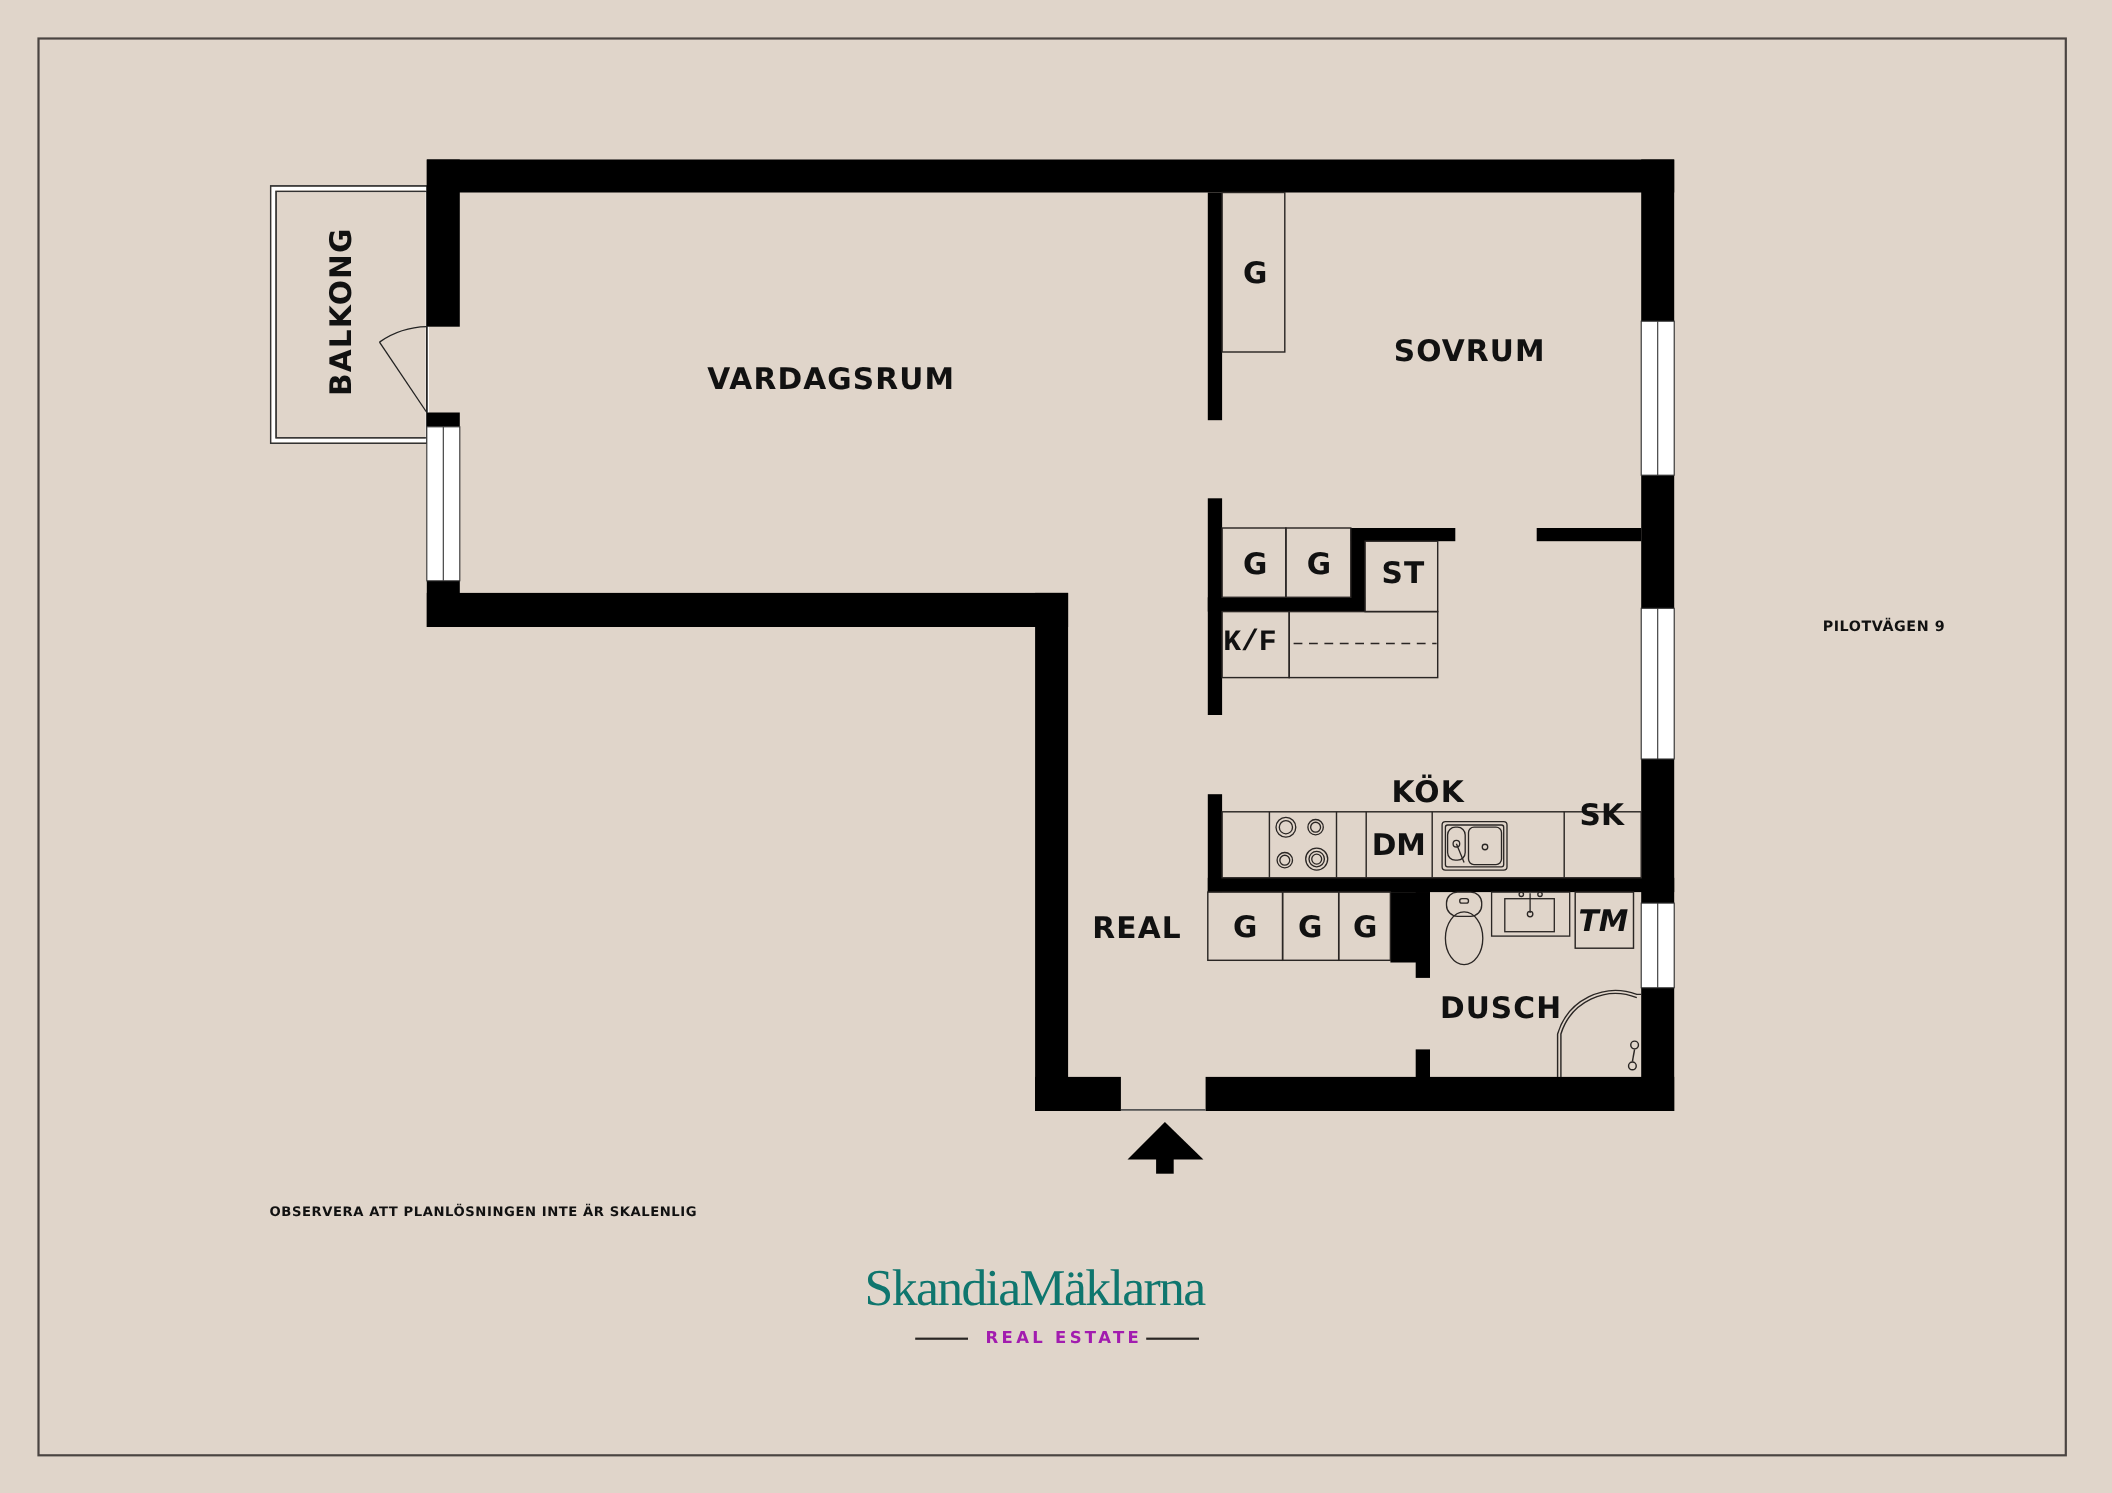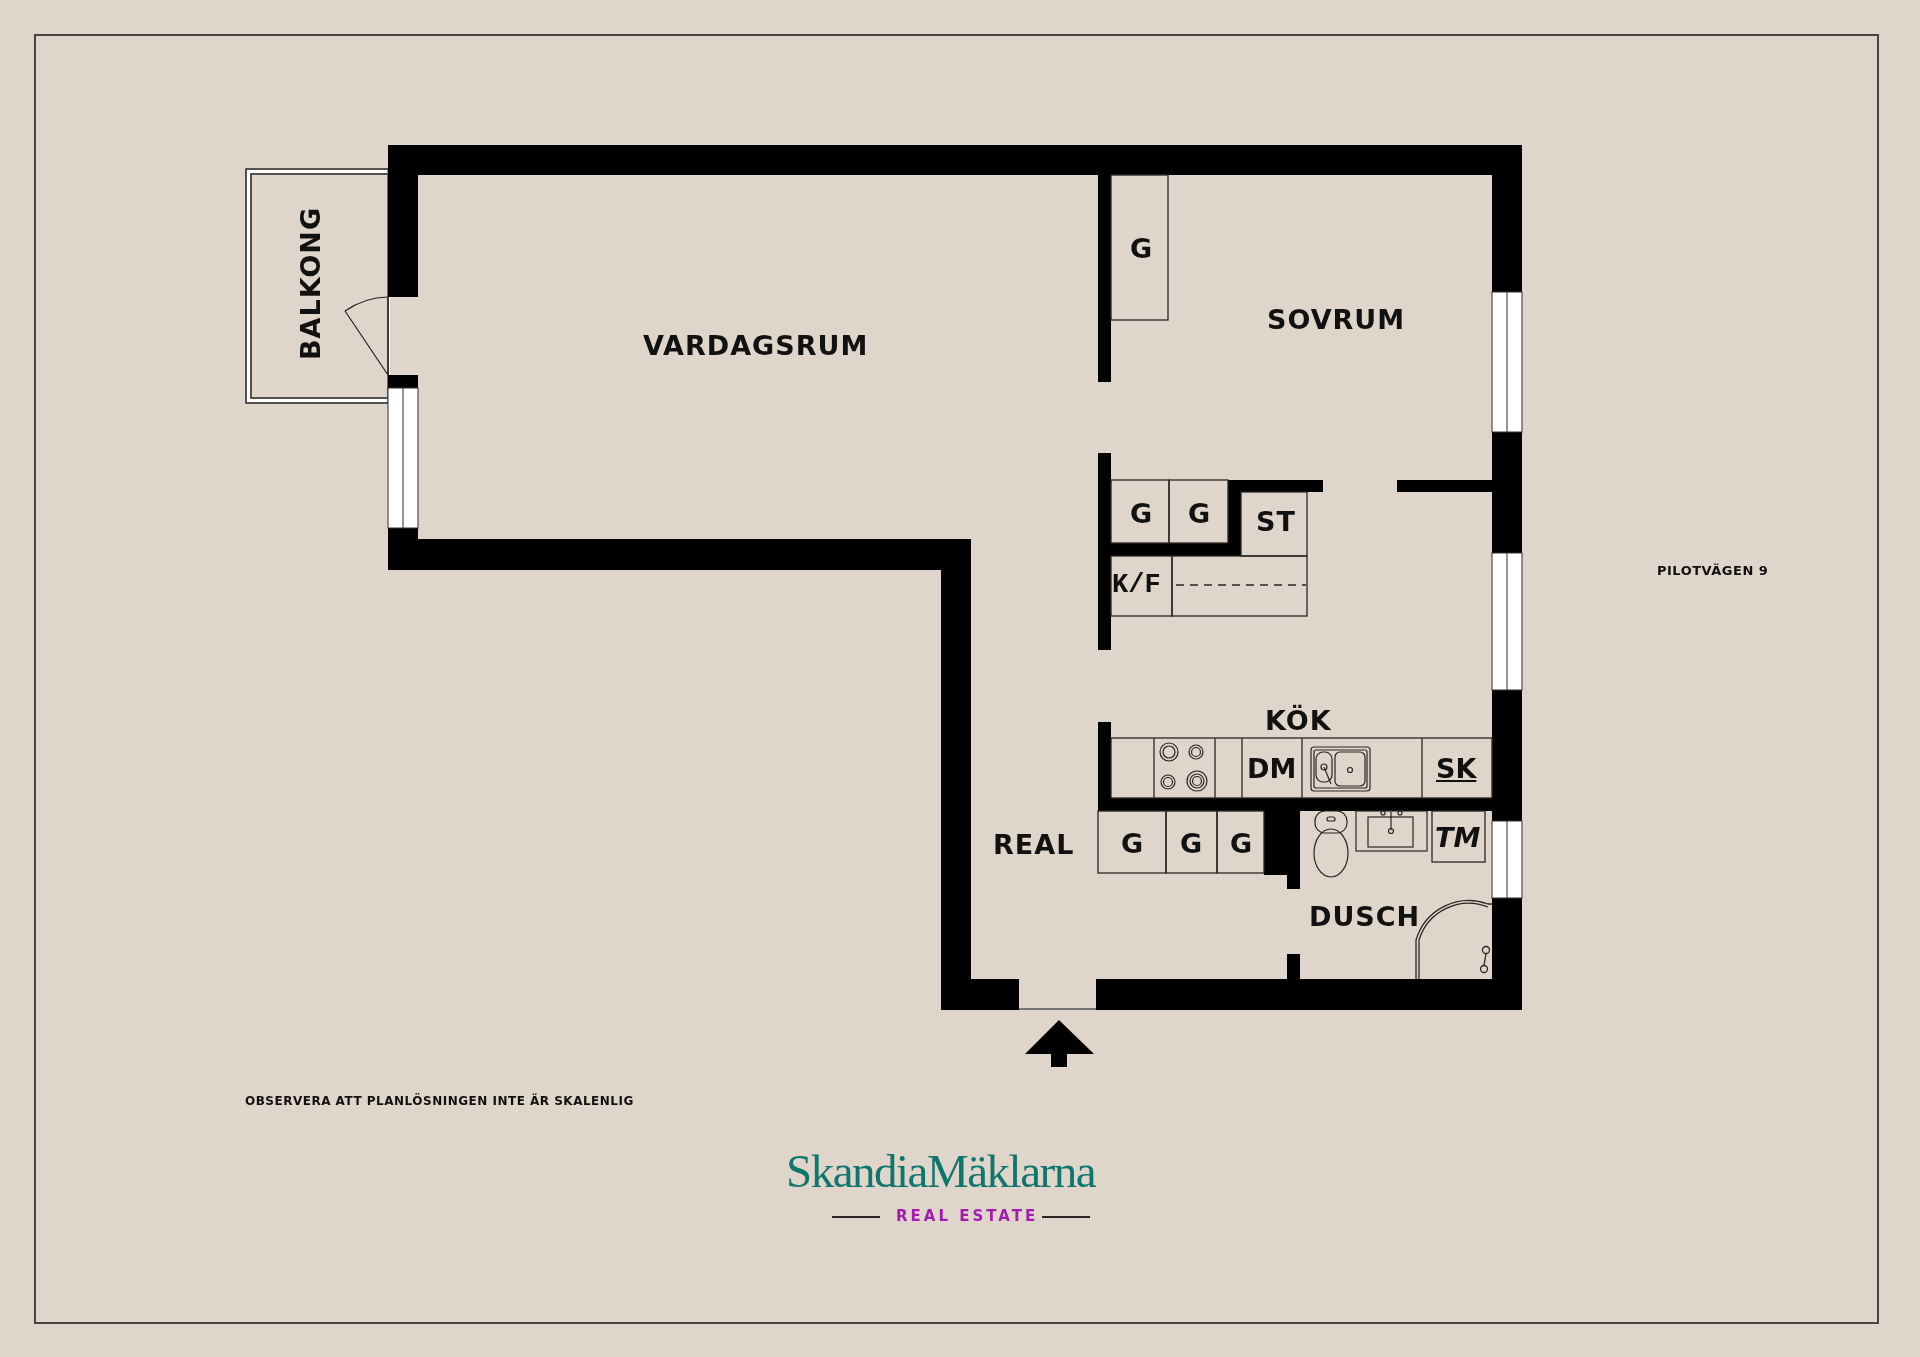--- a/index.html
+++ b/index.html
@@ -182,21 +182,21 @@
 <div class="lbl room" style="left:1265px;top:661px;margin-top:46px;">KÖK</div>
 <div class="lbl room" style="left:993px;top:831px;">REAL</div>
 <div class="lbl room" style="left:1309px;top:903px;">DUSCH</div>
 
 <div class="lbl fix" style="left:1130px;top:235px;">G</div>
 <div class="lbl fix" style="left:1130px;top:500px;">G</div>
 <div class="lbl fix" style="left:1188px;top:500px;">G</div>
 <div class="lbl fix" style="left:1256px;top:508px;">ST</div>
 <div class="lbl fix" style="left:1112px;top:572px;letter-spacing:0;font-family:Liberation Mono, monospace;">K/F</div>
 <div class="lbl fix" style="left:1247px;top:755px;letter-spacing:0;">DM</div>
-<div class="lbl fix" style="left:1436px;top:755px;letter-spacing:0;text-decoration:underline;">SK</div>
+<div class="lbl fix" style="left:1436px;top:728px;letter-spacing:0;">SK</div>
 <div class="lbl fix" style="left:1121px;top:830px;">G</div>
 <div class="lbl fix" style="left:1180px;top:830px;">G</div>
 <div class="lbl fix" style="left:1230px;top:830px;">G</div>
 <div class="lbl fix" style="left:1435px;top:824px;letter-spacing:0;font-style:italic;">TM</div>
 
 <div class="lbl small" style="left:1657px;top:564px;">PILOTVÄGEN 9</div>
 <div class="lbl small" style="left:245px;top:1095px;font-size:12px;">OBSERVERA ATT PLANLÖSNINGEN INTE ÄR SKALENLIG</div>
 
 <div class="logo">SkandiaMäklarna</div>
 <div class="rule" style="left:832px;"></div>

